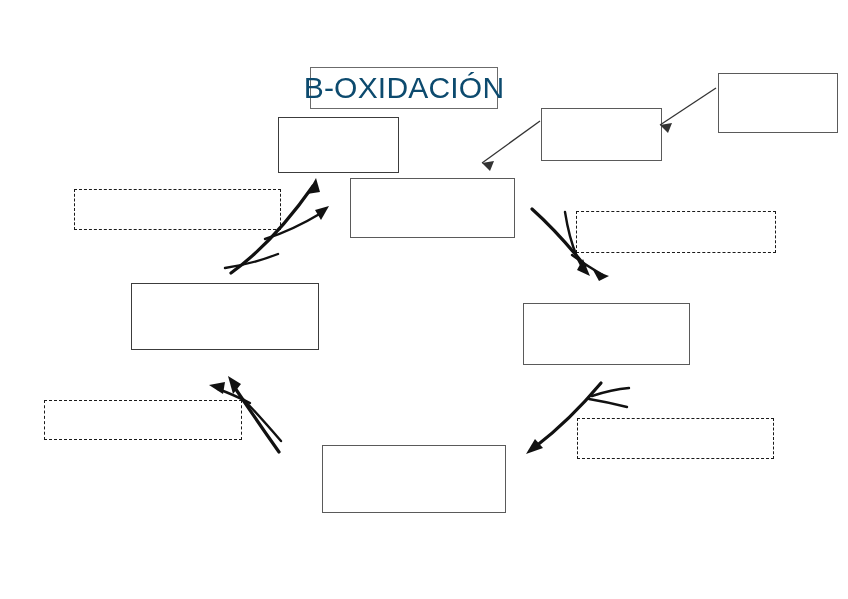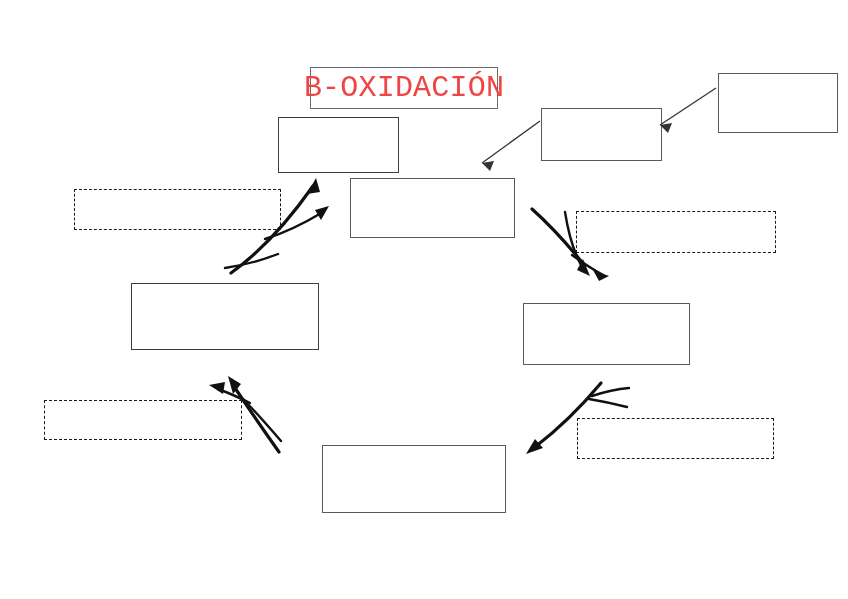--- a/index.html
+++ b/index.html
@@ -36,25 +36,24 @@
     border:1.7px solid #3c3c3c;
   }
   .title-box{
     position:absolute;
     box-sizing:border-box;
     background:#ffffff;
     border:1.8px solid #6b6b6b;
     display:flex;
     align-items:center;
     justify-content:center;
-    color:#ef4444;
+    color:#0c4a6e;
     font-size:30px;
     letter-spacing:0.2px;
     white-space:nowrap;
-    font-family:Liberation Mono, monospace;
   }
   .dashbox{
     position:absolute;
     box-sizing:border-box;
     background:transparent;
     border:1.5px dashed #1a1a1a;
     display:flex;
     align-items:center;
     justify-content:center;
     text-align:center;

